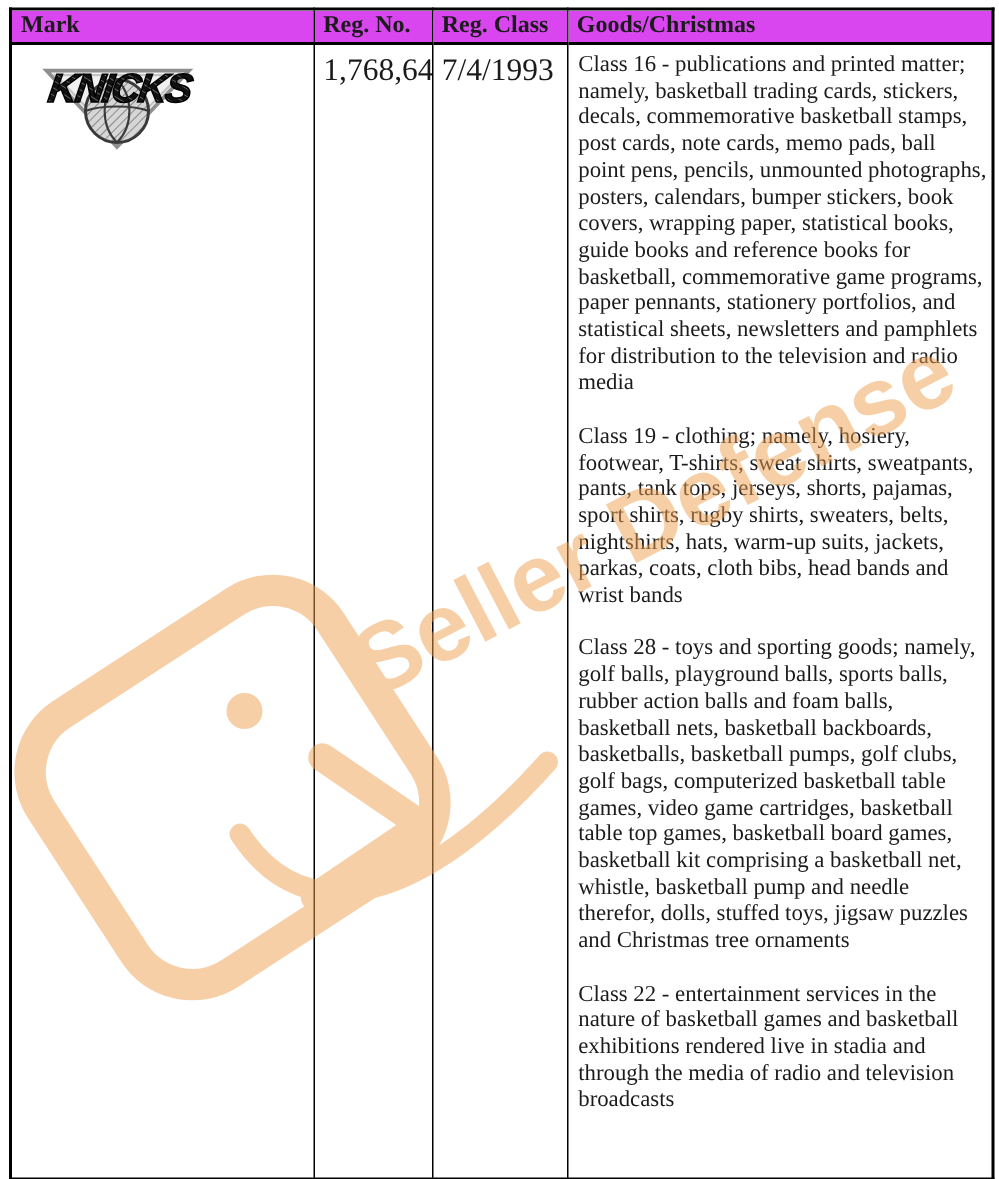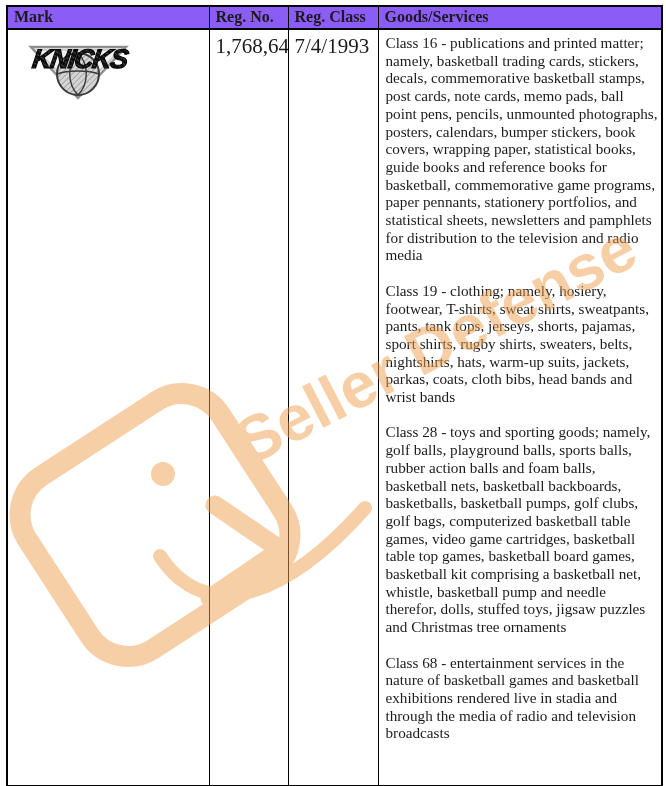--- a/index.html
+++ b/index.html
@@ -22,21 +22,21 @@
     border-collapse: collapse;
     table-layout: fixed;
     border: 2px solid #000;
   }
   .tm-table th, .tm-table td {
     border: 1px solid #000;
     vertical-align: top;
     overflow: hidden;
   }
   .tm-table thead th {
-    background: #8b5cf6;
+    background: #d946ef;
     font-size: 16px;
     font-weight: bold;
     text-align: left;
     height: 18px;
     padding: 1px 4px 2px 6px;
     border-bottom: 2px solid #000;
   }
   .col-mark  { width: 202px; }
   .col-regno { width: 79px; }
   .col-regdt { width: 90px; }
@@ -92,21 +92,21 @@
       <col class="col-mark">
         <col class="col-regno">
         <col class="col-regdt">
         <col class="col-goods">
     </colgroup>
     <thead>
       <tr>
         <th>Mark</th>
         <th>Reg. No.</th>
         <th>Reg. Class</th>
-        <th>Goods/Services</th>
+        <th>Goods/Christmas</th>
       </tr>
     </thead>
     <tbody>
       <tr>
         <td class="mark-cell">
 
           <svg class="mark-logo" width="115" height="68" viewBox="0 0 115 68">
             <defs>
               <pattern id="ballhatch" width="4" height="4" patternUnits="userSpaceOnUse" patternTransform="rotate(45)">
                 <rect width="4" height="4" fill="#d6d6d6"></rect>
@@ -129,21 +129,21 @@
               <text x="63" y="34" text-anchor="middle" textLength="96" font-family="Liberation Sans, sans-serif" font-size="27" font-weight="bold" font-style="italic" fill="url(#letterhatch)" stroke="#000000" stroke-width="1">KNICKS</text>
             </g>
           </svg>
         </td>
         <td class="regno-cell">1,768,640</td>
         <td class="regdt-cell">7/4/1993</td>
         <td class="goods-cell">
           <p>Class 16 - publications and printed matter; namely, basketball trading cards, stickers, decals, commemorative basketball stamps, post cards, note cards, memo pads, ball point pens, pencils, unmounted photographs, posters, calendars, bumper stickers, book covers, wrapping paper, statistical books, guide books and reference books for basketball, commemorative game programs, paper pennants, stationery portfolios, and statistical sheets, newsletters and pamphlets for distribution to the television and radio media</p>
           <p>Class 19 - clothing; namely, hosiery, footwear, T-shirts, sweat shirts, sweatpants, pants, tank tops, jerseys, shorts, pajamas, sport shirts, rugby shirts, sweaters, belts, nightshirts, hats, warm-up suits, jackets, parkas, coats, cloth bibs, head bands and wrist bands</p>
           <p>Class 28 - toys and sporting goods; namely, golf balls, playground balls, sports balls, rubber action balls and foam balls, basketball nets, basketball backboards, basketballs, basketball pumps, golf clubs, golf bags, computerized basketball table games, video game cartridges, basketball table top games, basketball board games, basketball kit comprising a basketball net, whistle, basketball pump and needle therefor, dolls, stuffed toys, jigsaw puzzles and Christmas tree ornaments</p>
-          <p>Class 68 - entertainment services in the nature of basketball games and basketball exhibitions rendered live in stadia and through the media of radio and television broadcasts</p>
+          <p>Class 22 - entertainment services in the nature of basketball games and basketball exhibitions rendered live in stadia and through the media of radio and television broadcasts</p>
         </td>
       </tr>
     </tbody>
   </table>
 
   <div class="watermark">
     <svg width="666" height="786" viewBox="0 0 666 786">
       <g fill="none" stroke="#efa051" stroke-linecap="round" stroke-linejoin="round">
         <g transform="rotate(-33 155 525)">
           <rect x="40" y="422" width="230" height="206" rx="46" stroke-width="21"></rect>

